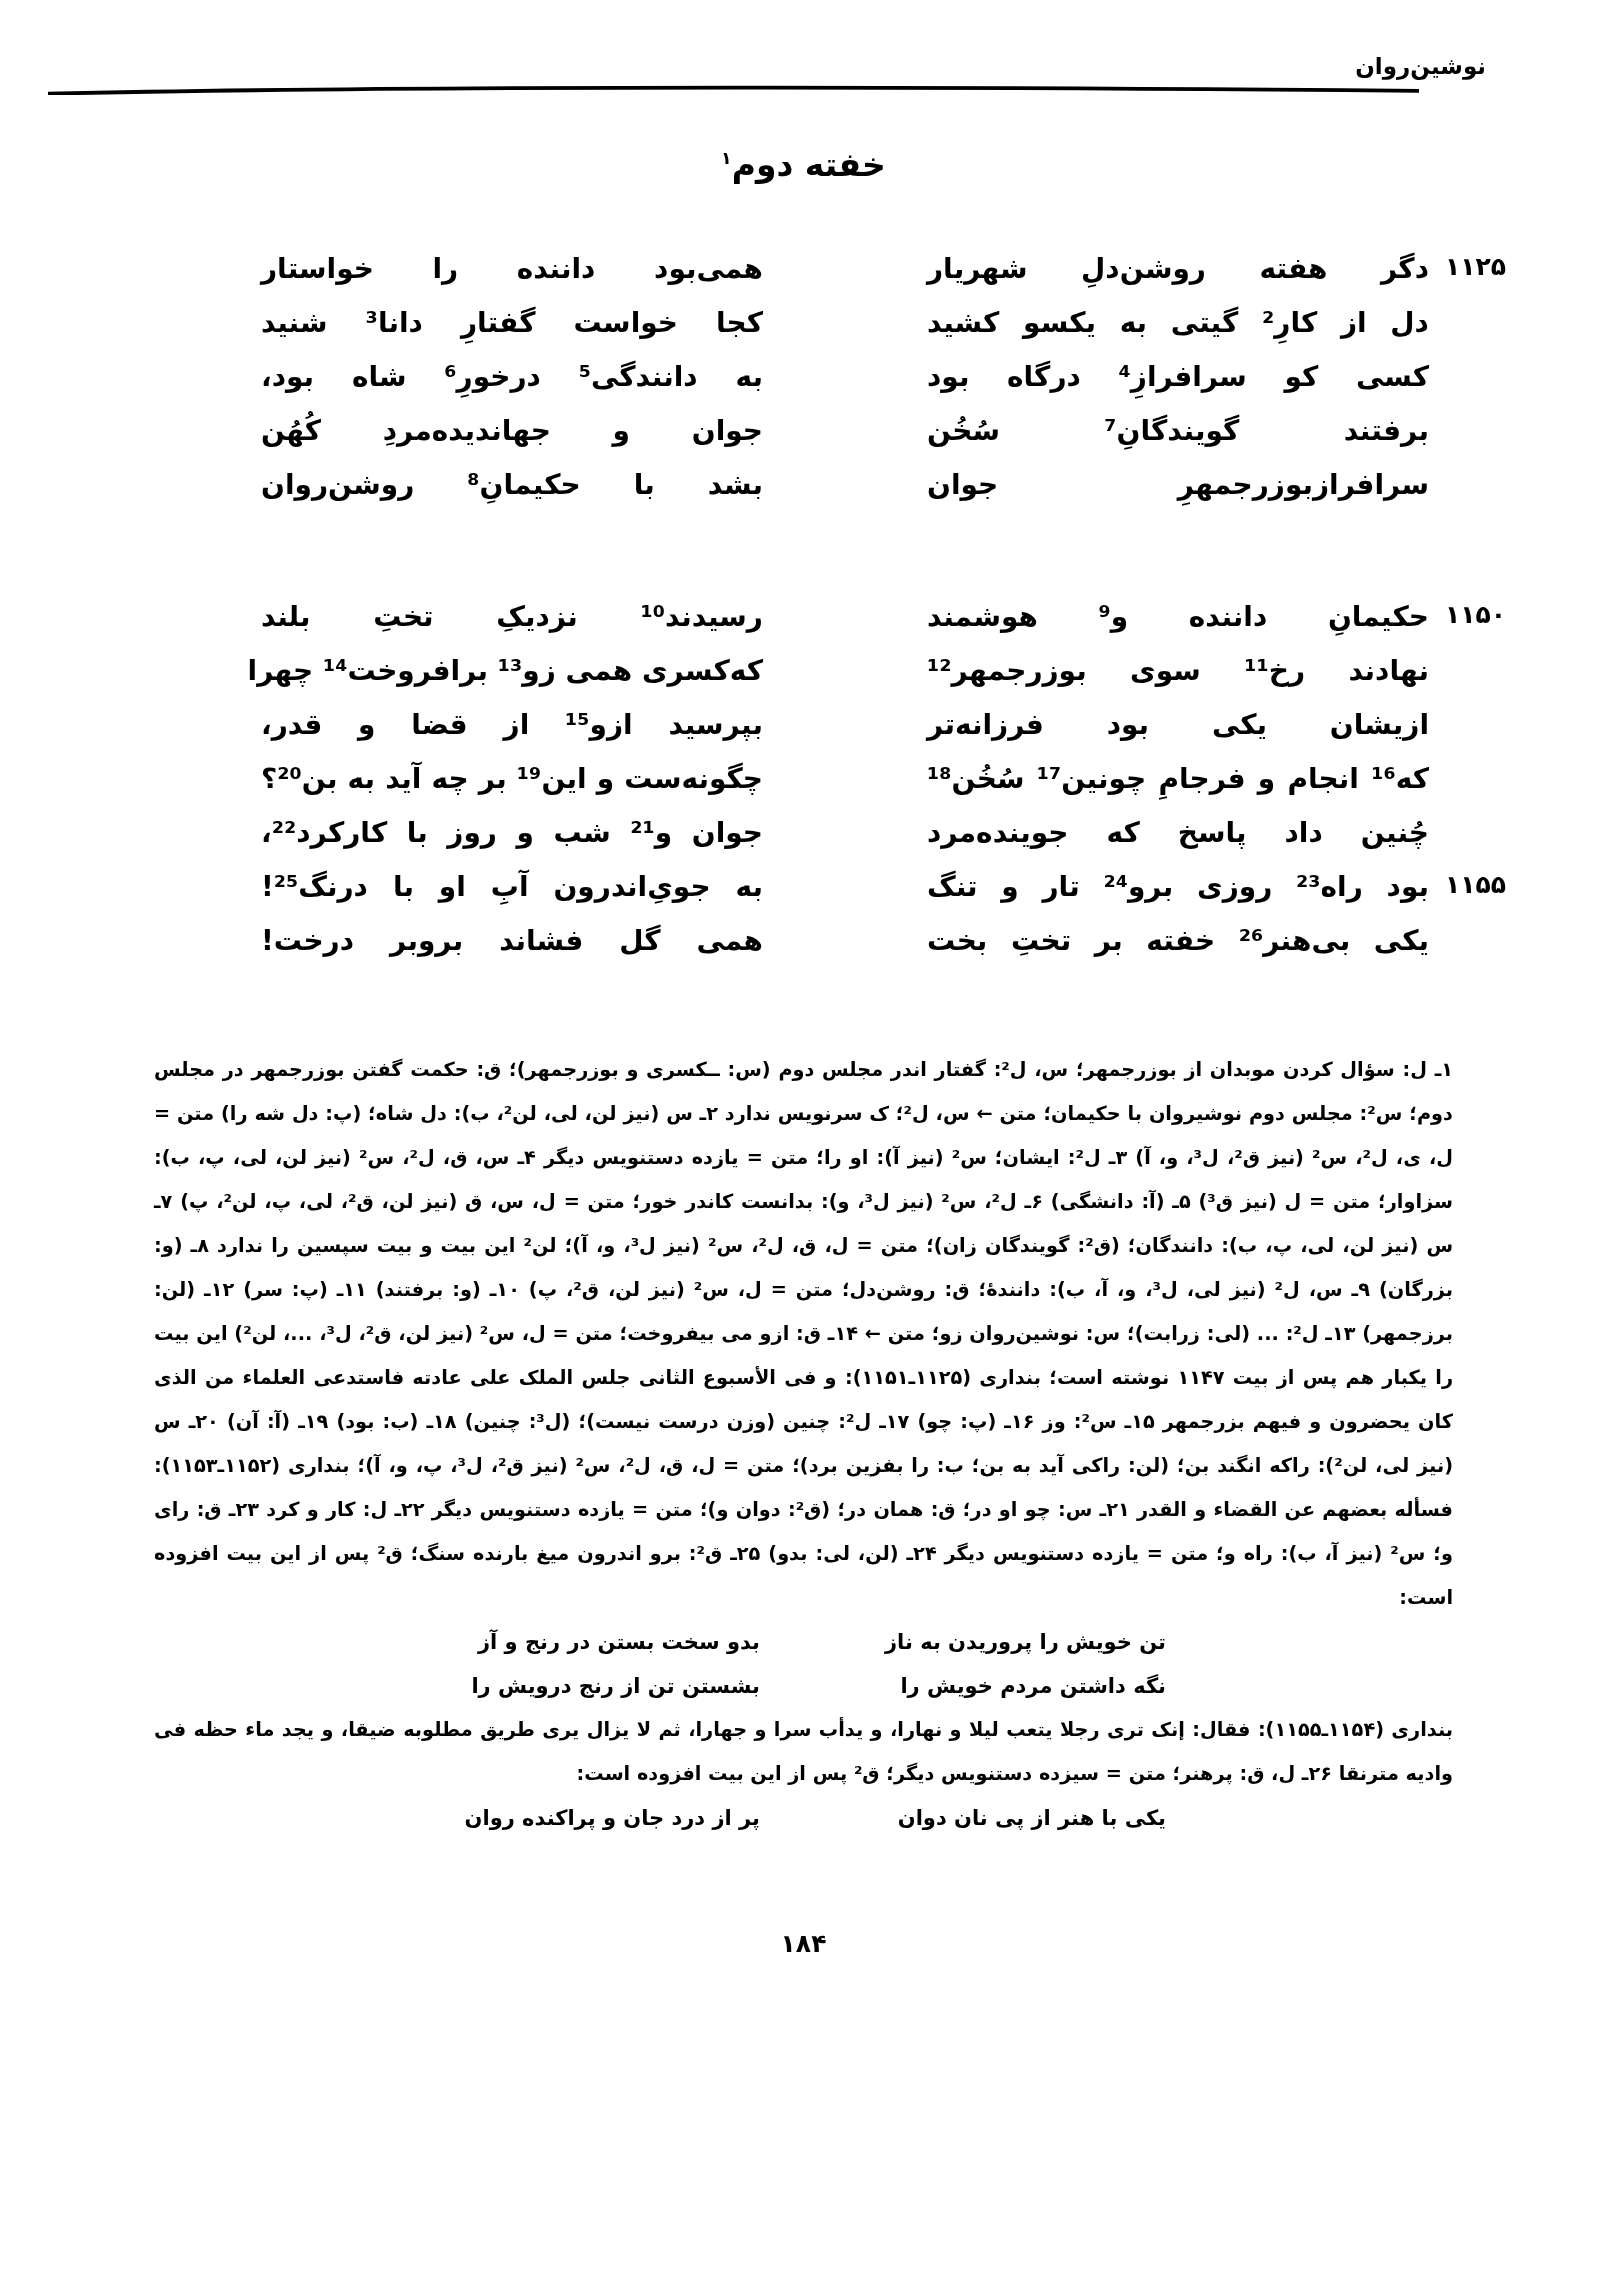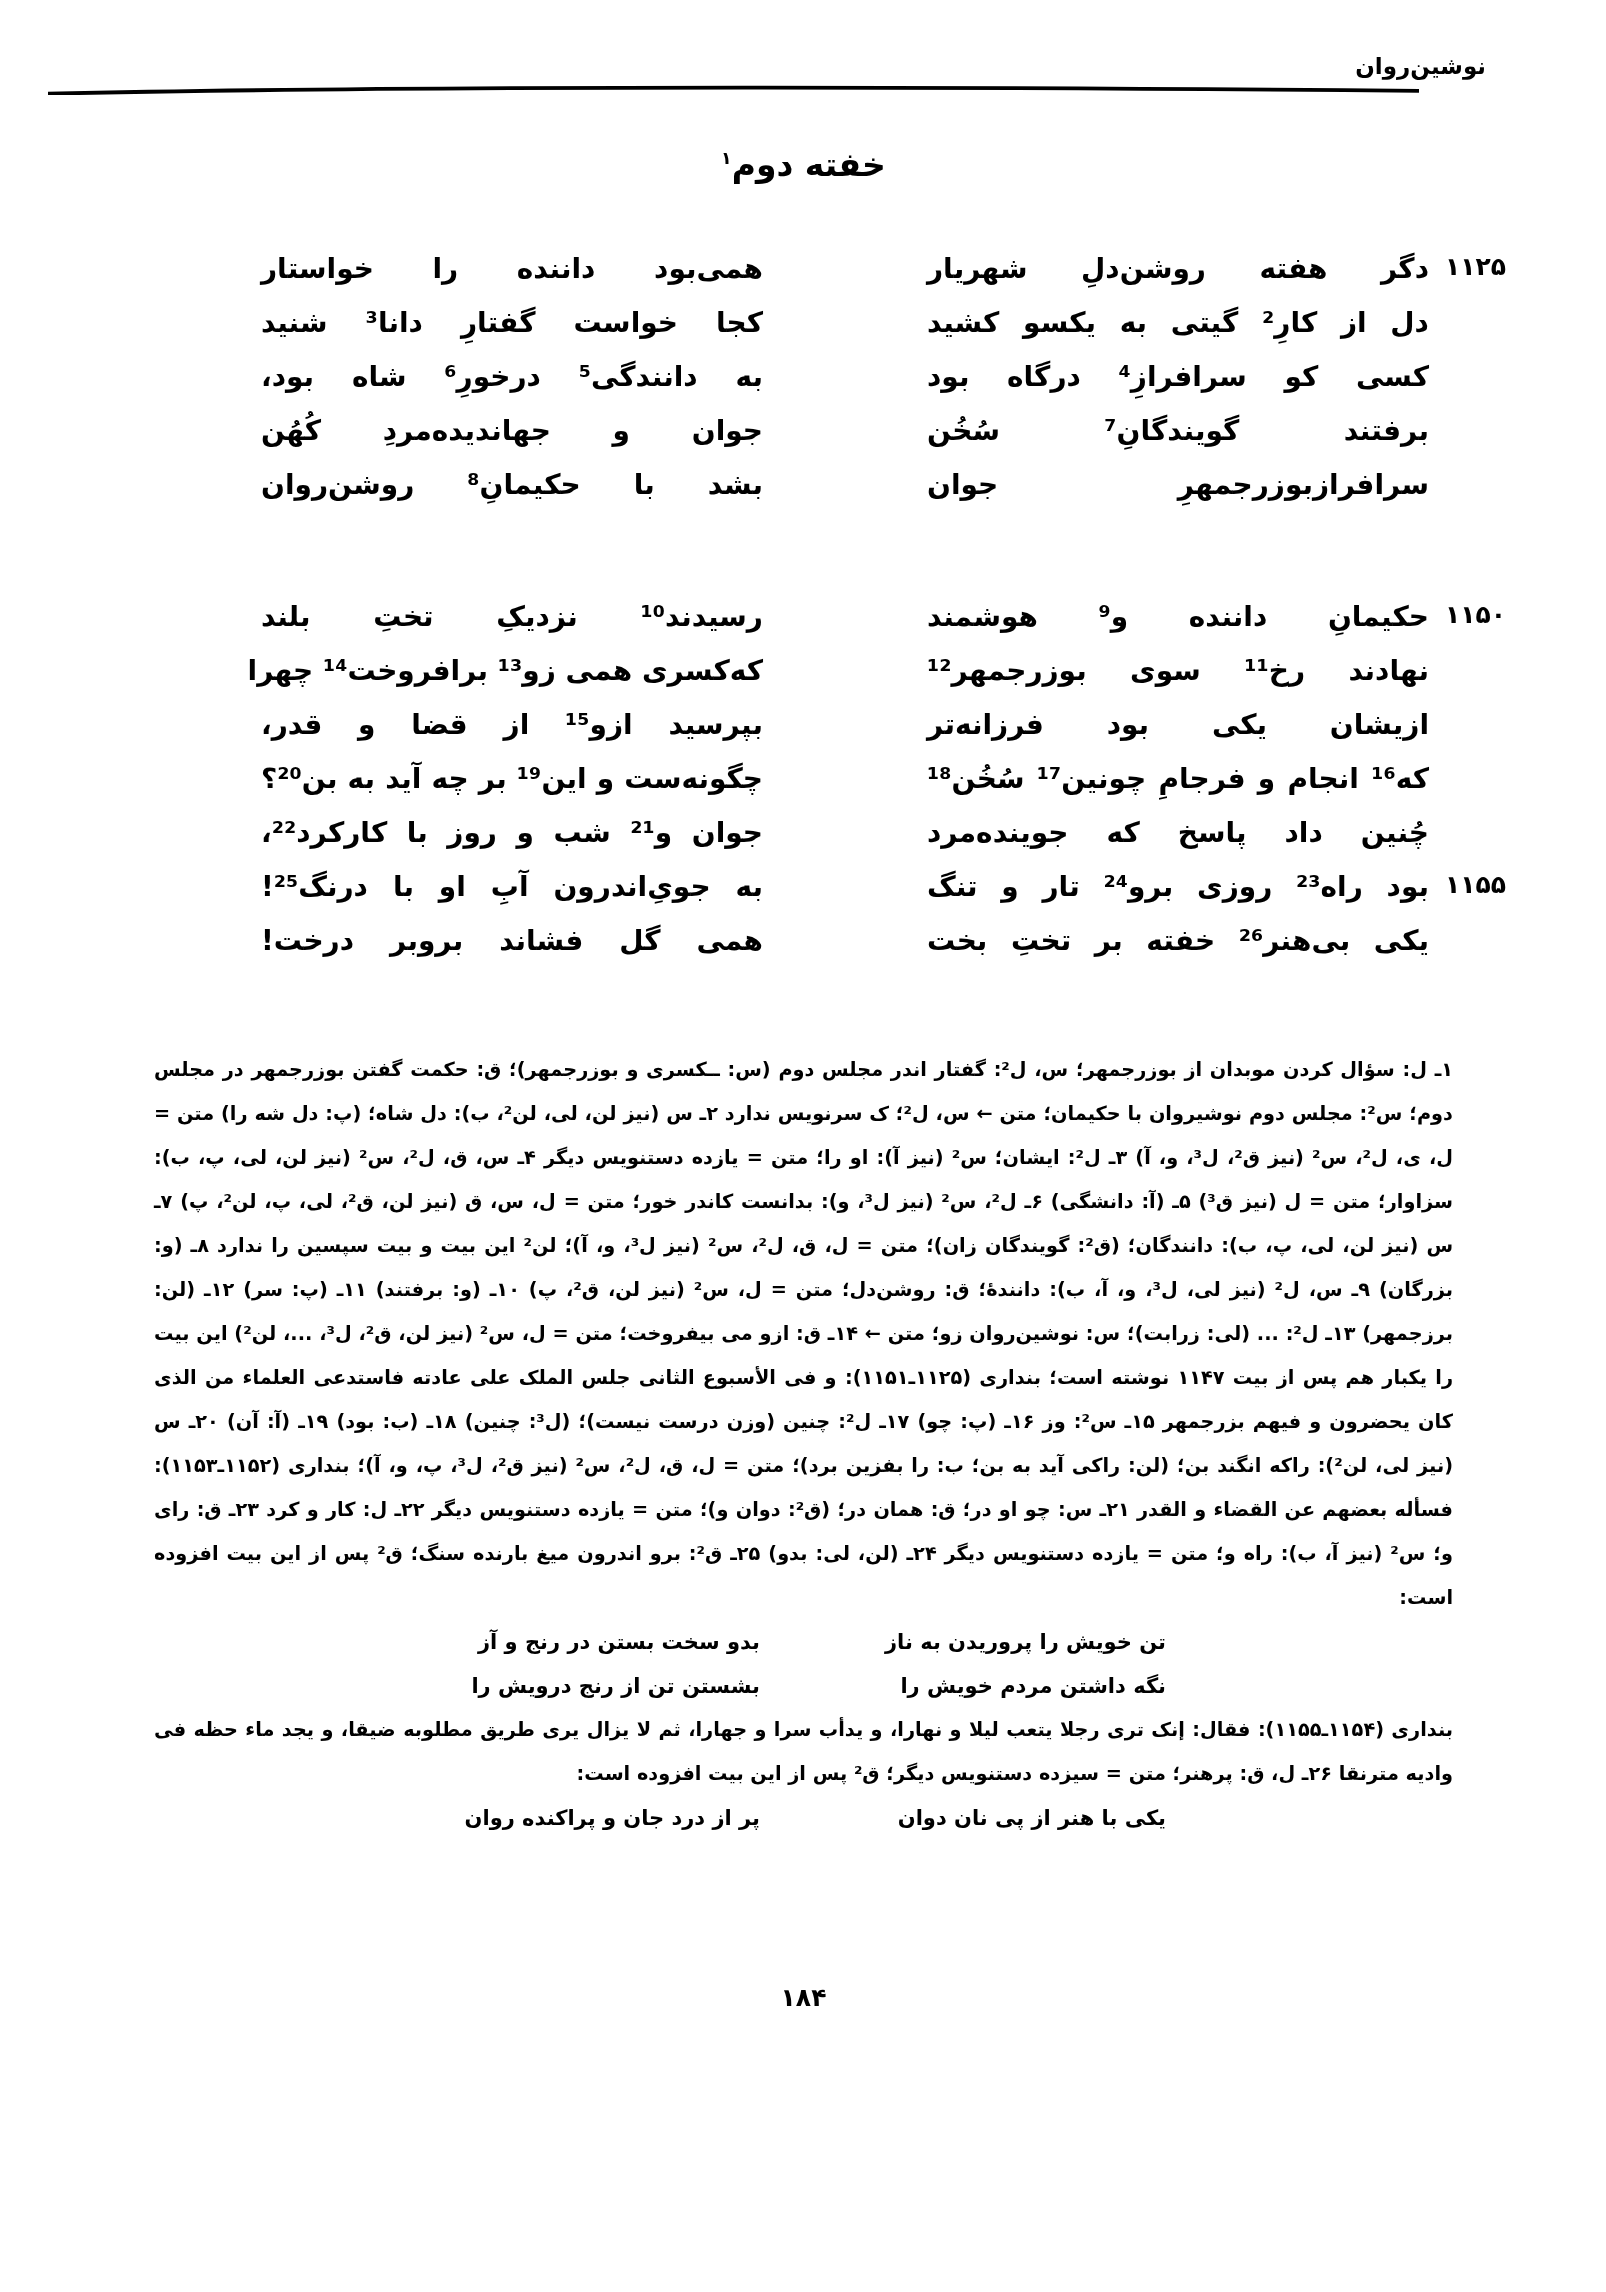--- a/index.html
+++ b/index.html
@@ -15,21 +15,21 @@
   .verses.b1 { top: 241px; }
   .verses.b2 { top: 589px; }
   .couplet { display: flex; justify-content: space-between; height: 54px; align-items: center; }
   .hemi { width: 502px; font-size: 28px; font-weight: bold; text-align: justify; text-align-last: justify; white-space: nowrap; position: relative; }
   .hemi.right { padding-right: 0; }
   .num { position: absolute; right: -77px; font-size: 25px; font-weight: bold; }
   .foot { position: absolute; left: 154px; width: 1299px; top: 1048px; direction: rtl; font-size: 19.3px; font-weight: bold; line-height: 44px; text-align: justify; }
   .foot p { margin: 0; }
   .inner-verse { display: flex; justify-content: center; gap: 87px; font-size: 21px; font-weight: bold; line-height: 44px; direction: rtl; }
   .inner-verse span { width: 319px; text-align: right; }
-  .pagenum { position: absolute; left: 0; right: 0; top: 1983px; text-align: center; font-size: 25px; font-weight: bold; }
+  .pagenum { position: absolute; left: 0; right: 0; top: 1929px; text-align: center; font-size: 25px; font-weight: bold; }
 </style>
 </head>
 <body>
 
 <div class="page">
 
   <div class="running-head">نوشین‌روان</div>
   <div class="head-rule">
     <svg width="1371" height="9.7" viewBox="0 0 1420 10">
         <path d="M0 9 Q 500 -2 1420 6" stroke="#000" stroke-width="4" fill="none"></path>

